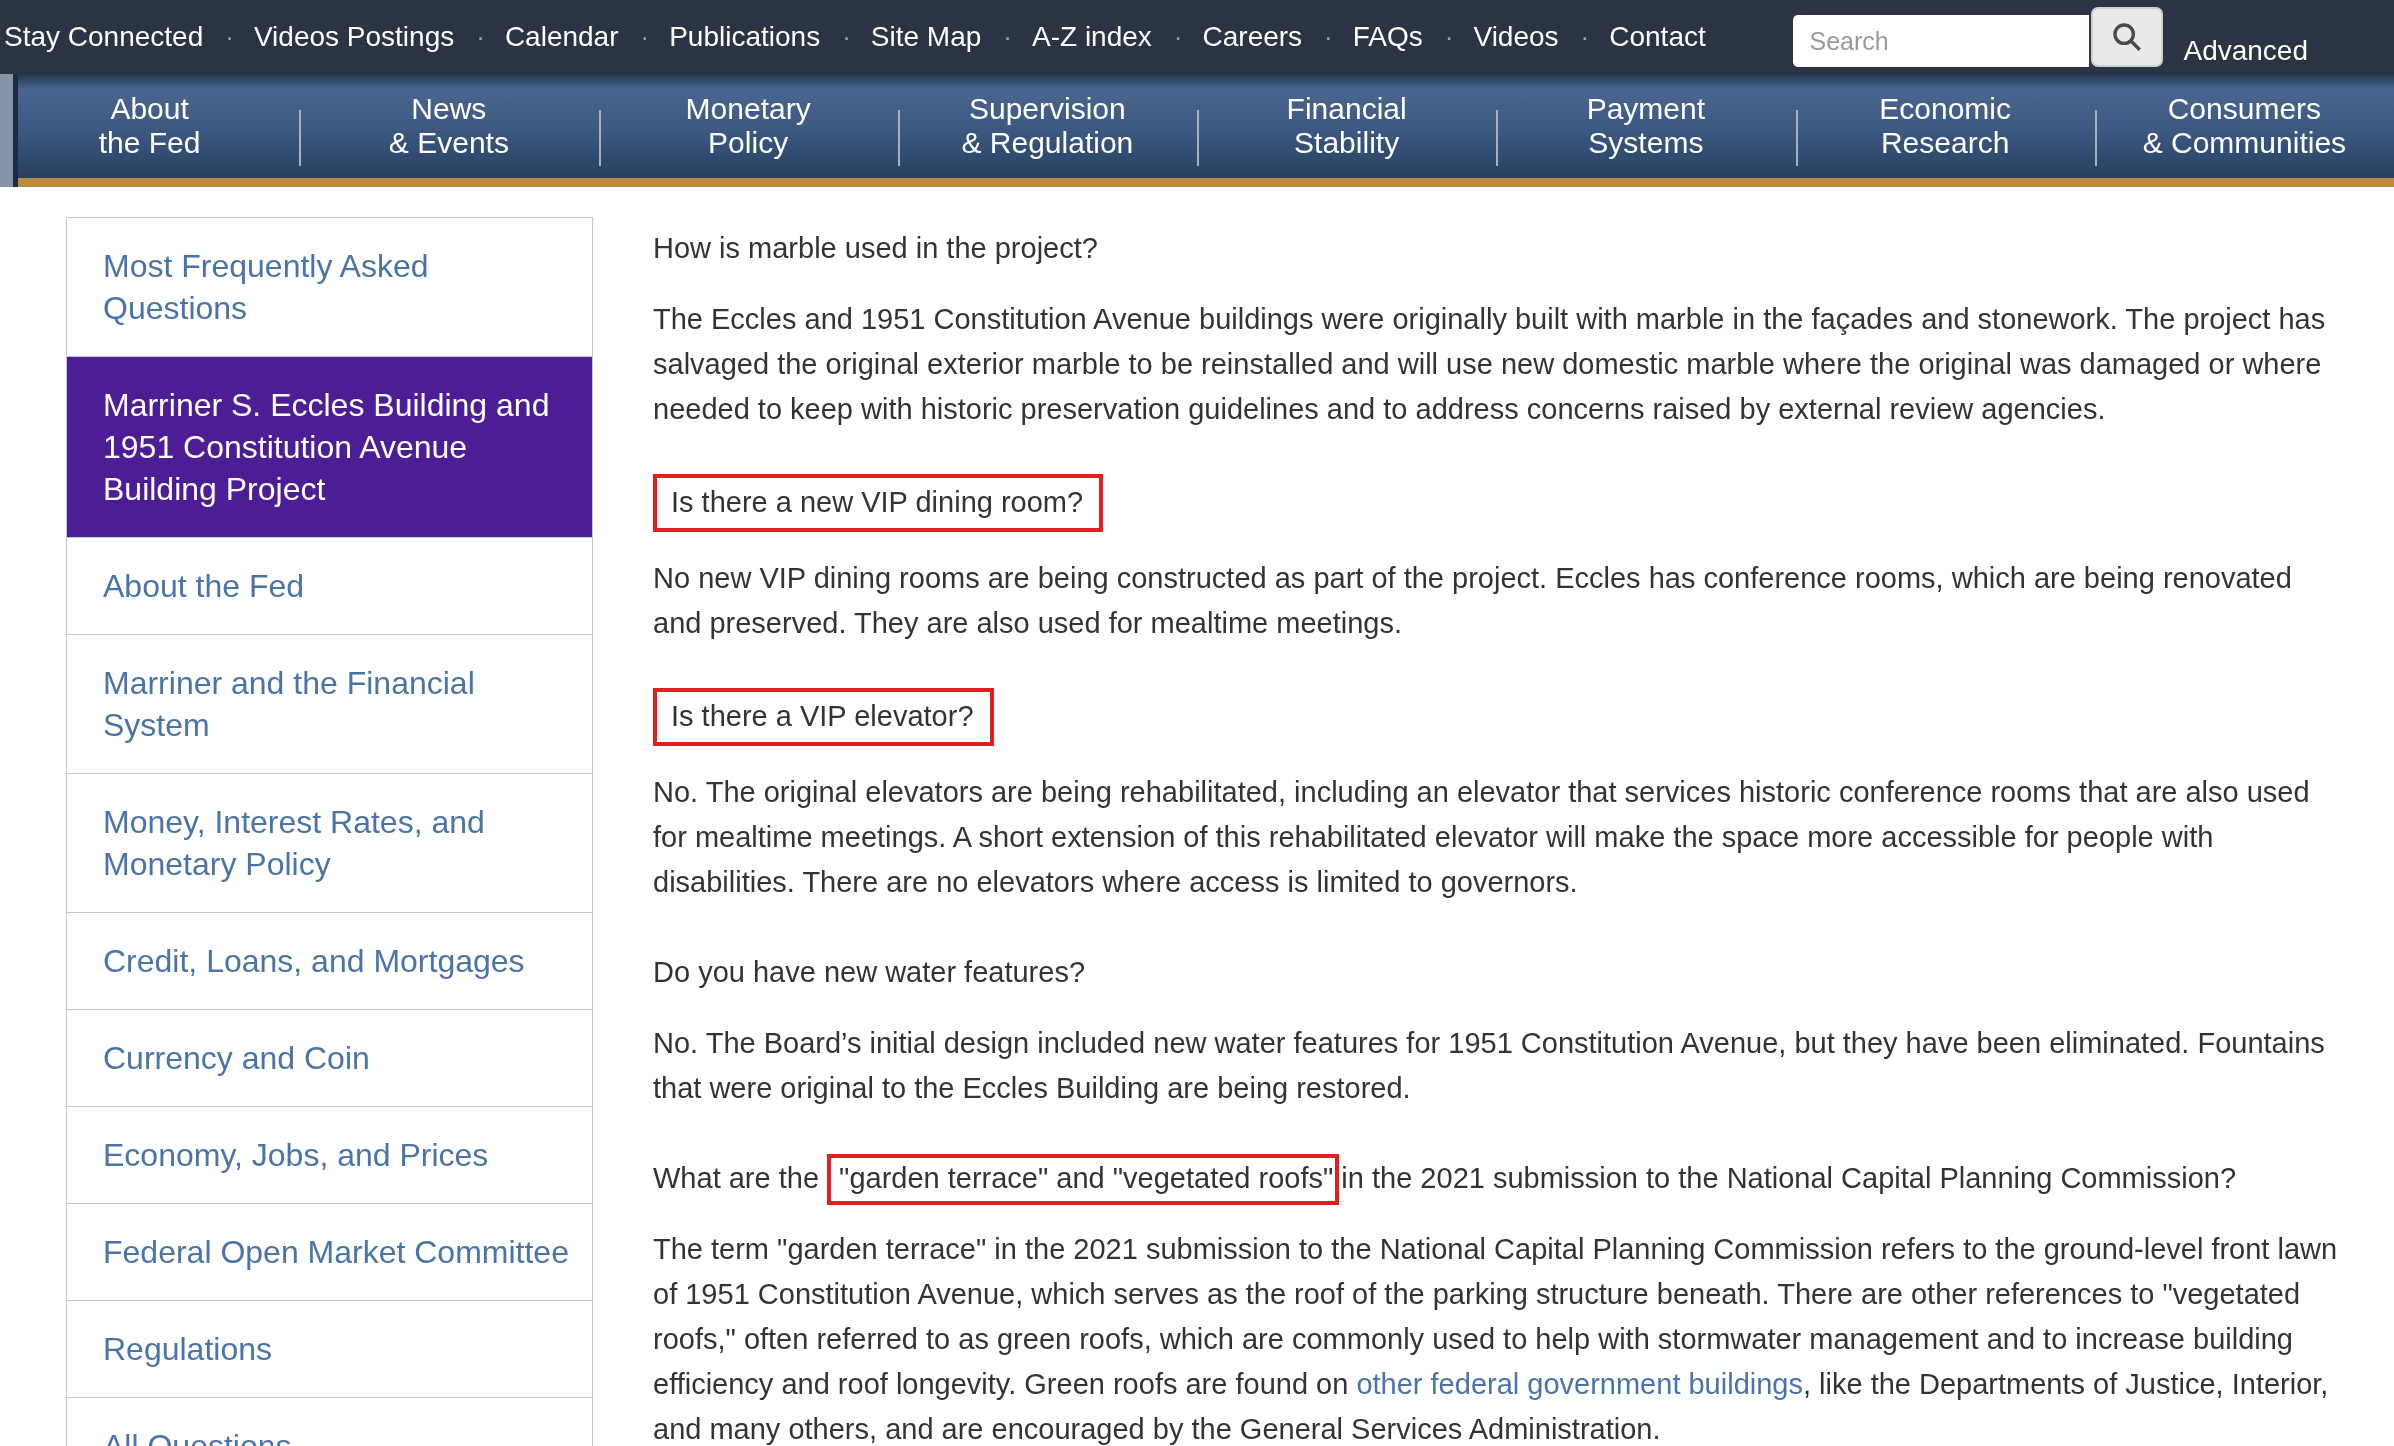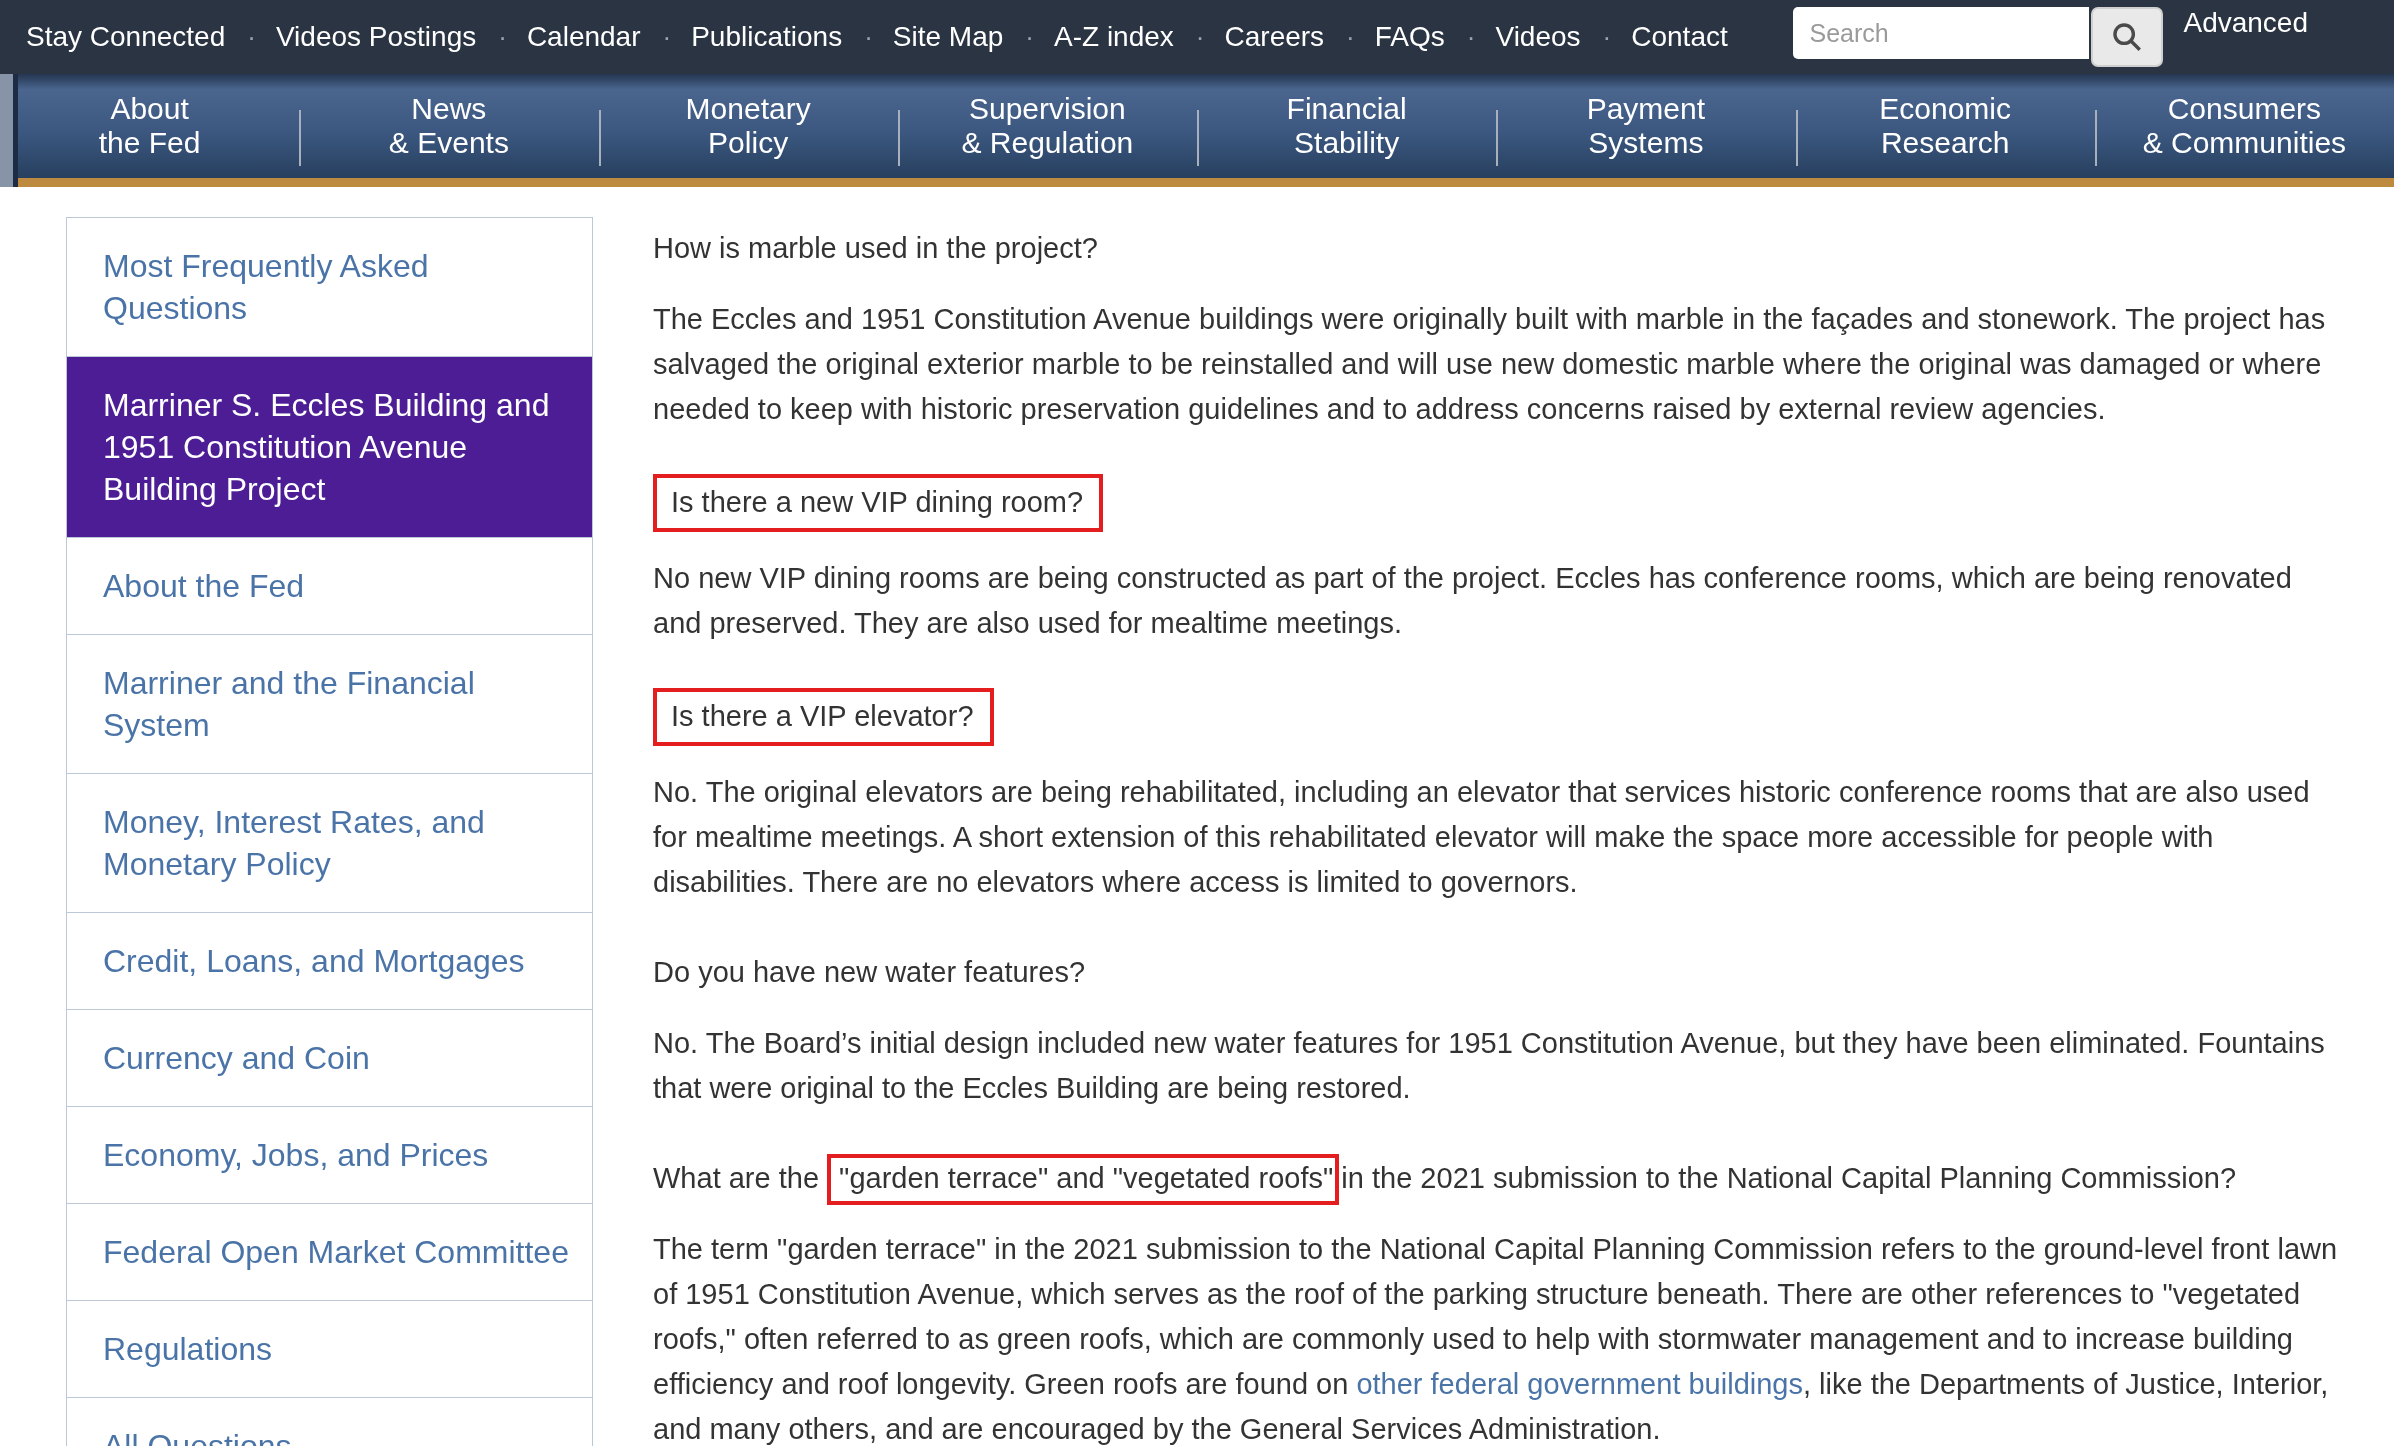--- a/index.html
+++ b/index.html
@@ -12,35 +12,35 @@
     position:relative;
     overflow:hidden;
   }
 
   
   .top-bar {
     background:#2b3442;
     height:74px;
     display:flex;
     align-items:center;
-    padding:0 86px 0 26px;
+    padding:0 86px 0 4px;
     color:#ffffff;
   }
   .top-links { display:flex; align-items:center; white-space:nowrap; }
   .top-links a {
     color:#ffffff; text-decoration:none;
     font-size:28px; cursor:pointer;
   }
   .top-links a:not(:last-child)::after {
     content:"\00B7";
     color:#99a2b0;
     margin:0 20px 0 22px;
     font-size:26px;
   }
-  .search-area { margin-left:auto; display:flex; align-items:flex-start; }
+  .search-area { margin-left:auto; display:flex; align-items:flex-end; }
   .search-input {
     width:296px; height:52px;
     border:none; outline:none;
     border-radius:5px 0 0 5px;
     font-size:25px; padding:0 16px;
     font-family:"Liberation Sans", sans-serif;
     color:#333;
   }
   .search-input::placeholder { color:#9a9a9a; }
   .search-btn {

